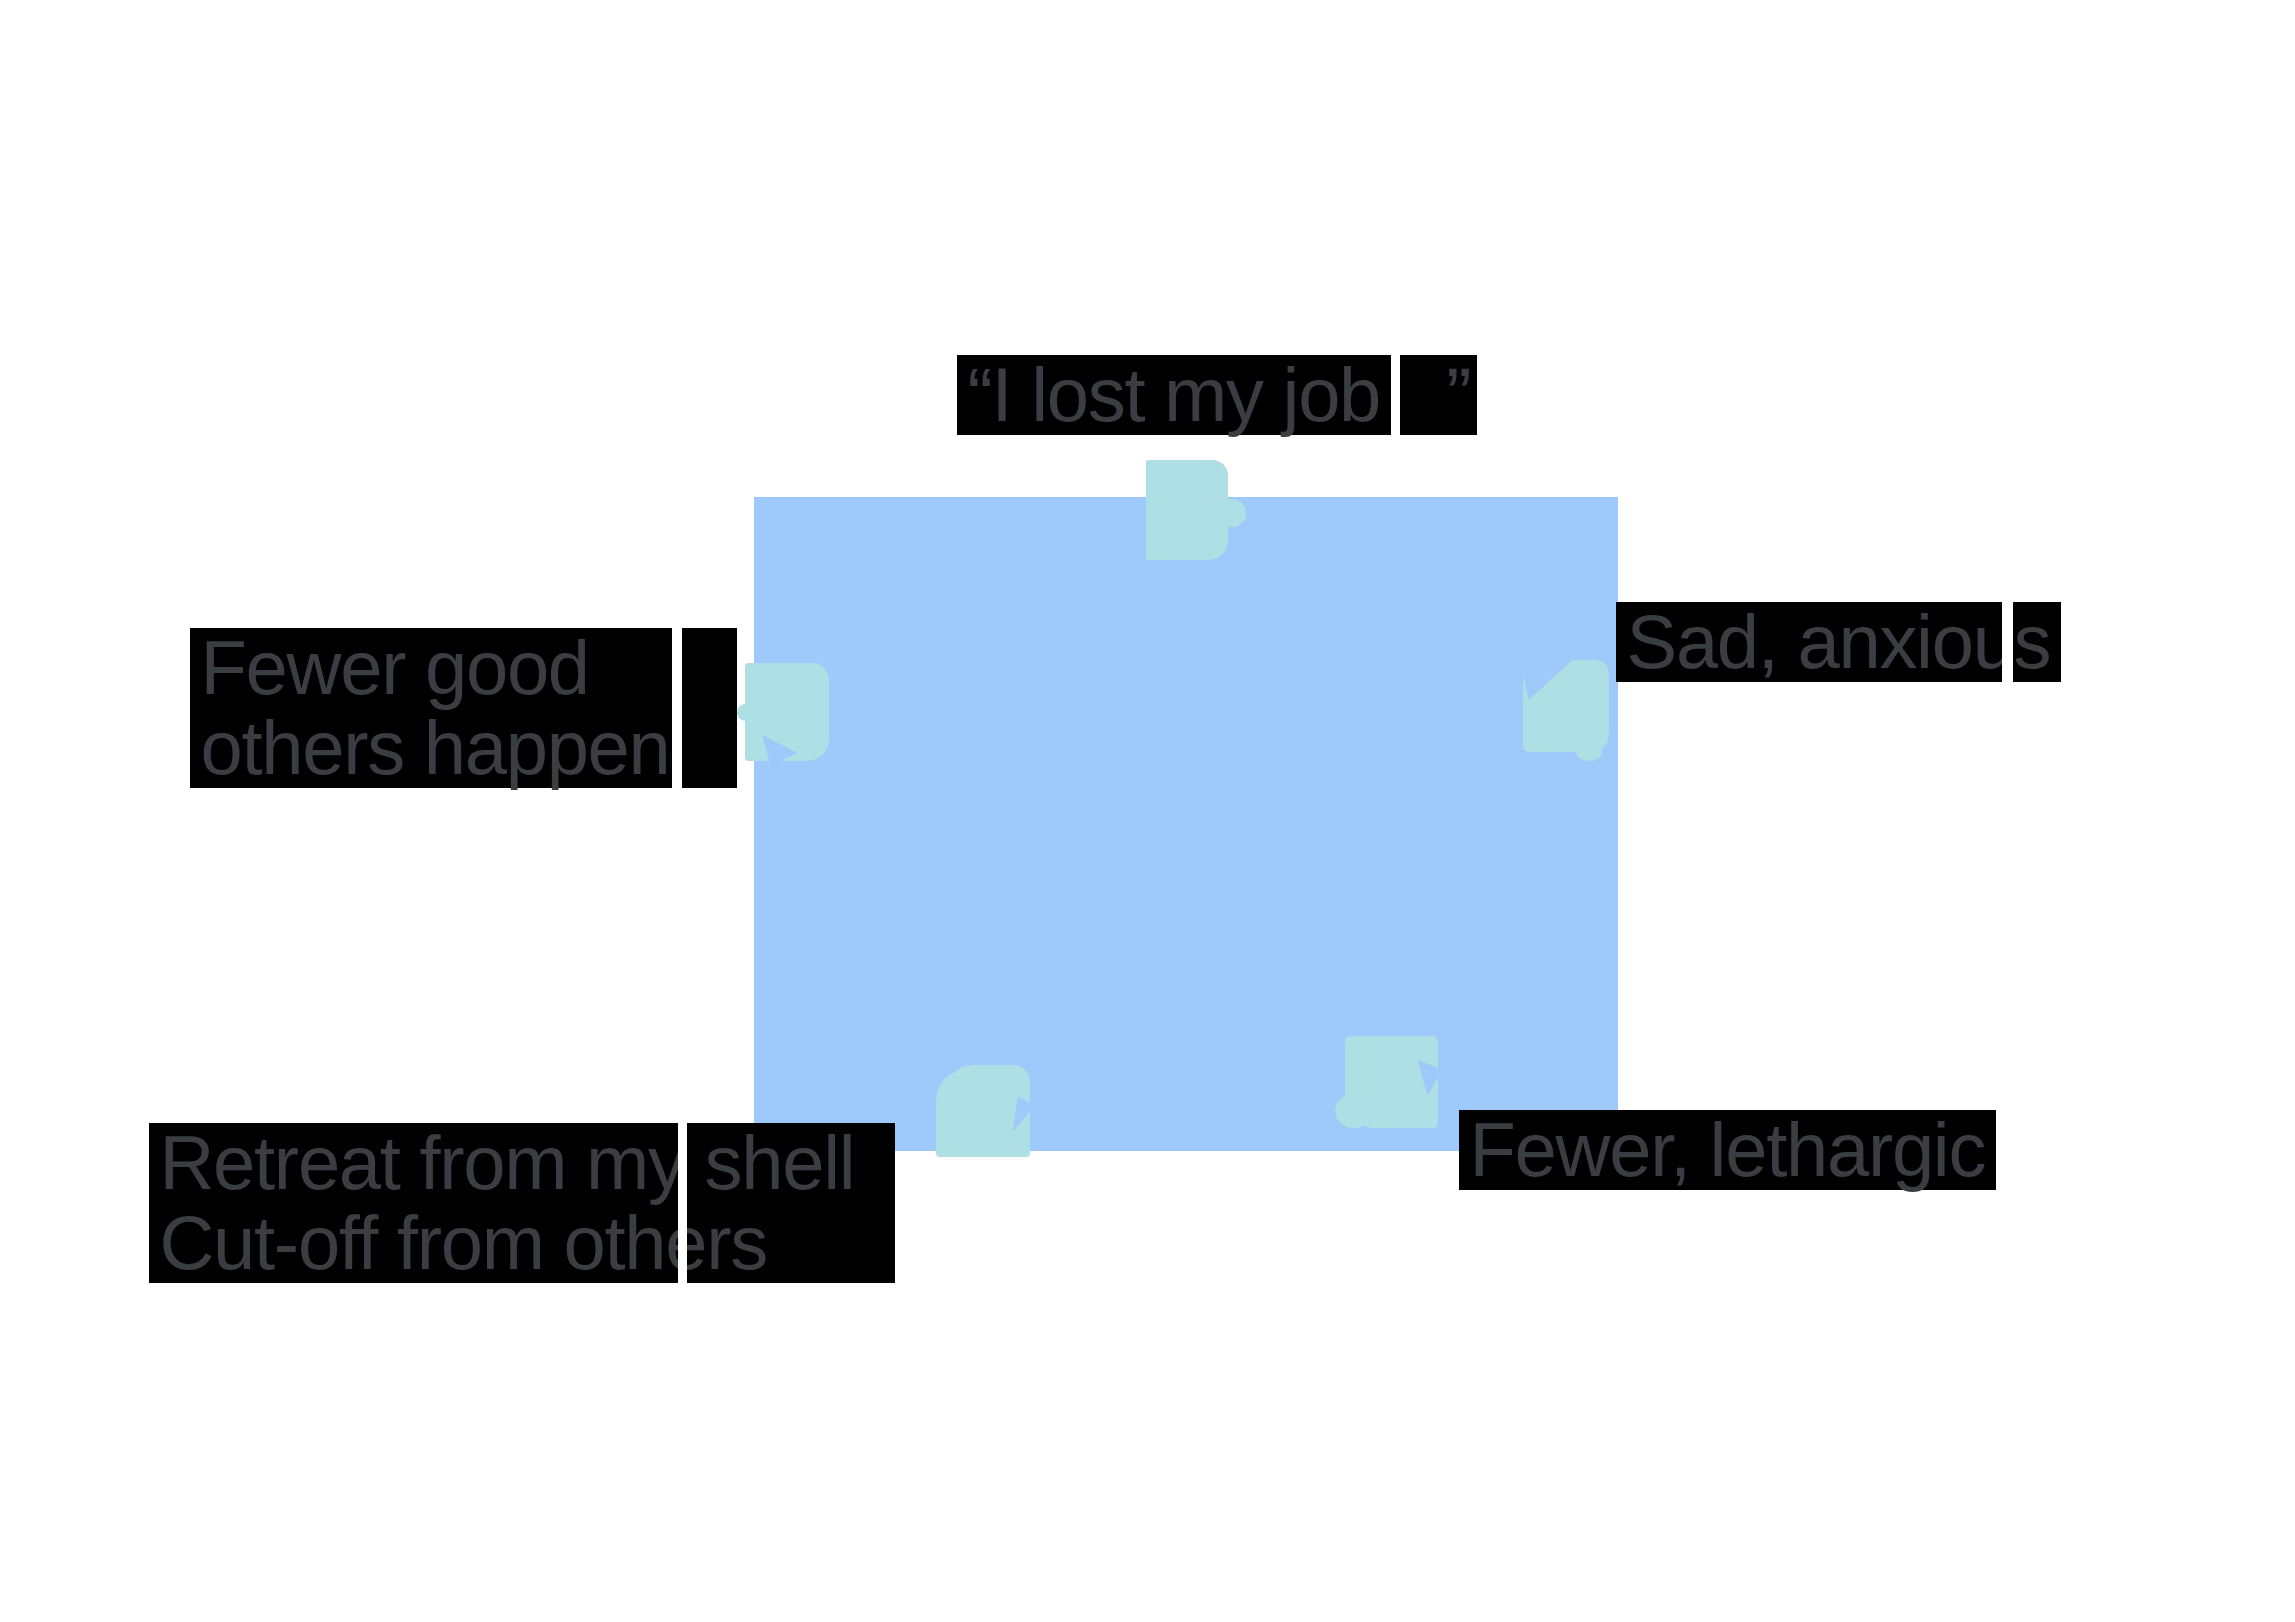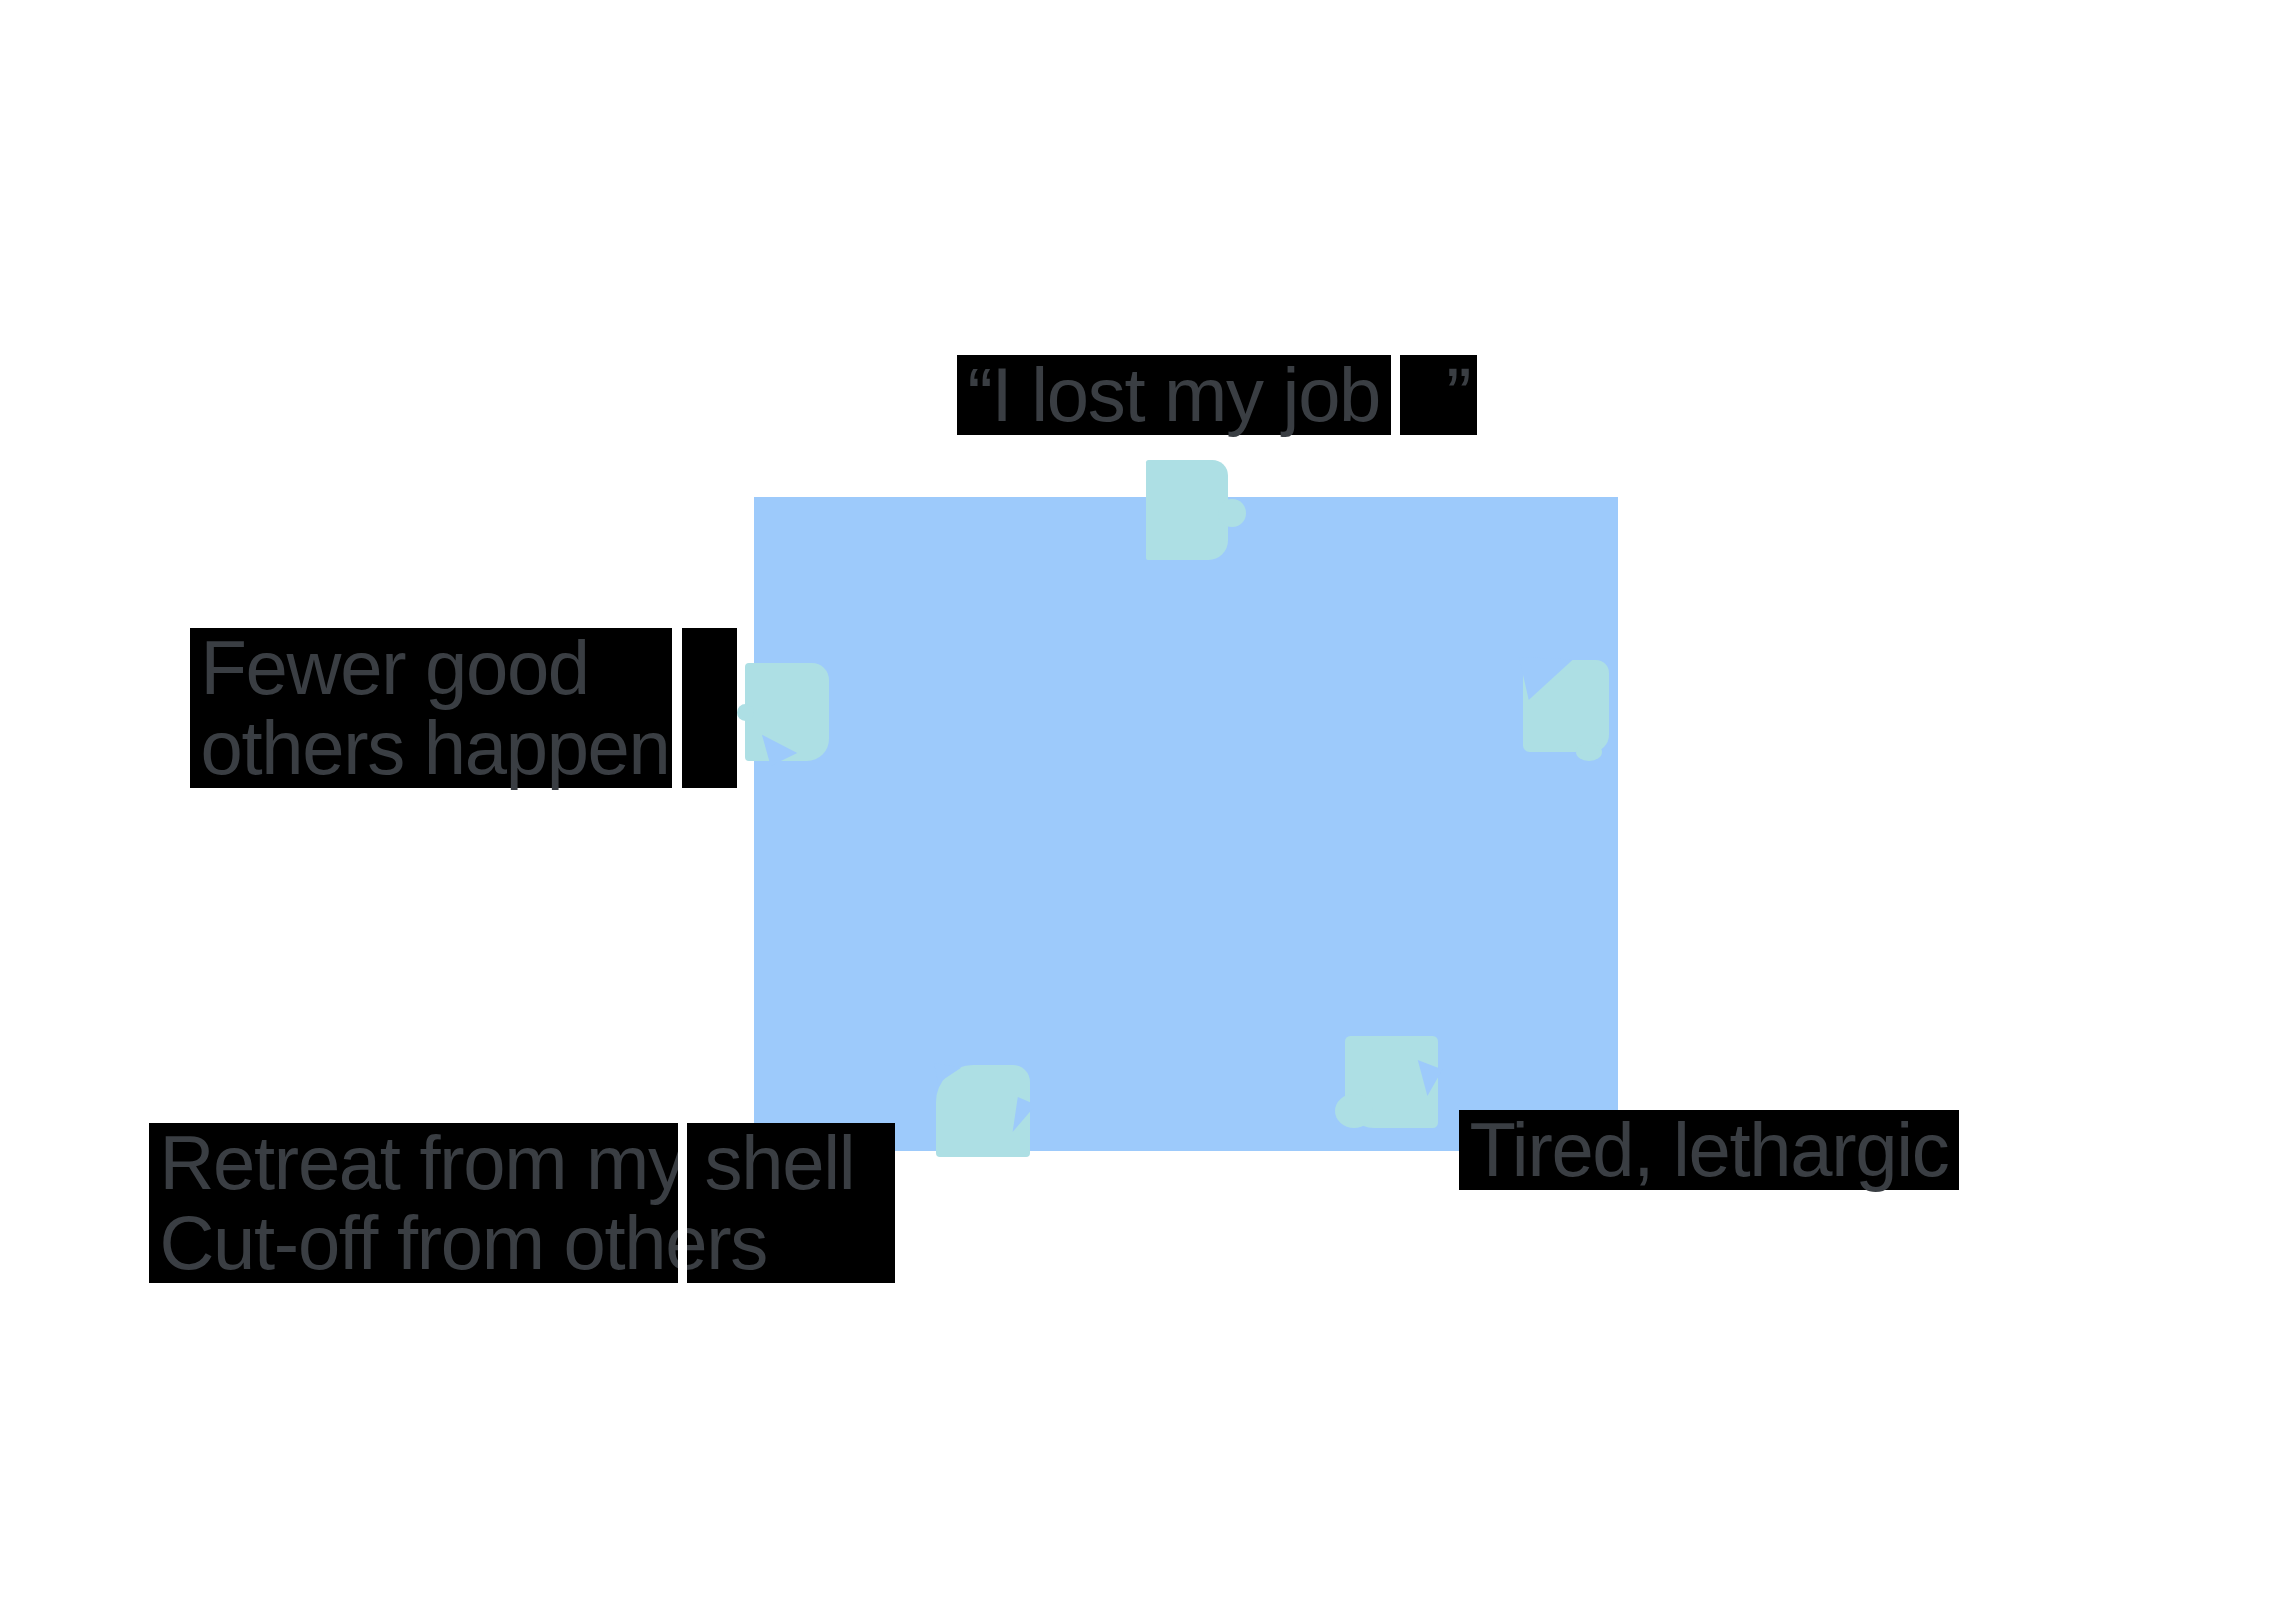--- a/index.html
+++ b/index.html
@@ -94,25 +94,29 @@
     <span class="gap"></span>
     <span class="hl hl-quote">”</span>
   </div>
 
   <div class="label l-left">
     <span class="hl">Fewer good</span>
     <span class="hl">others happen</span>
     <span class="slit"></span>
   </div>
 
+  <div class="label l-right">
+    <span class="hl">Sad, anxious</span>
+    <span class="slit"></span>
+  </div>
 
   <div class="label l-bleft">
     <span class="hl">Retreat from my shell</span>
     <span class="hl">Cut-off from others</span>
     <span class="slit"></span>
   </div>
 
   <div class="label l-bright">
-    <span class="hl">Tired, lethargic</span>
+    <span class="hl">Fewer, lethargic</span>
   </div>
 
 </div>
 
 
 </body></html>

